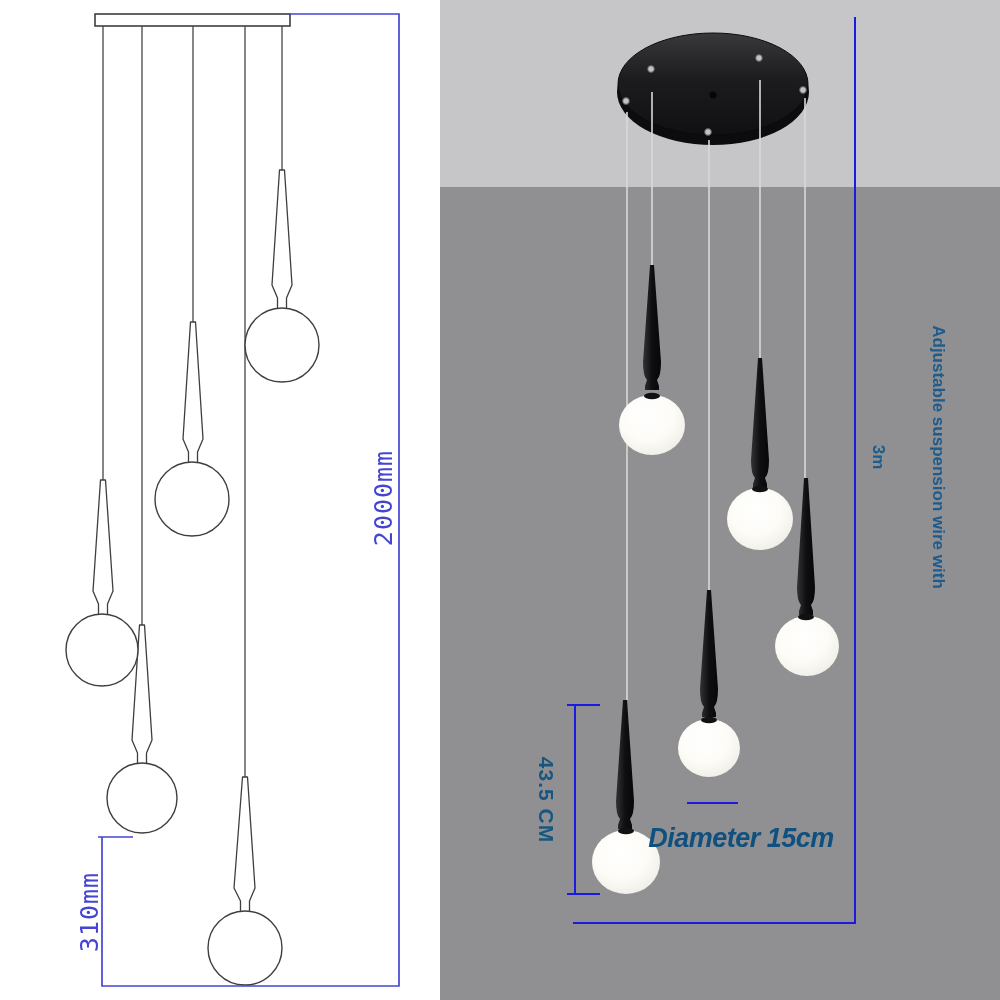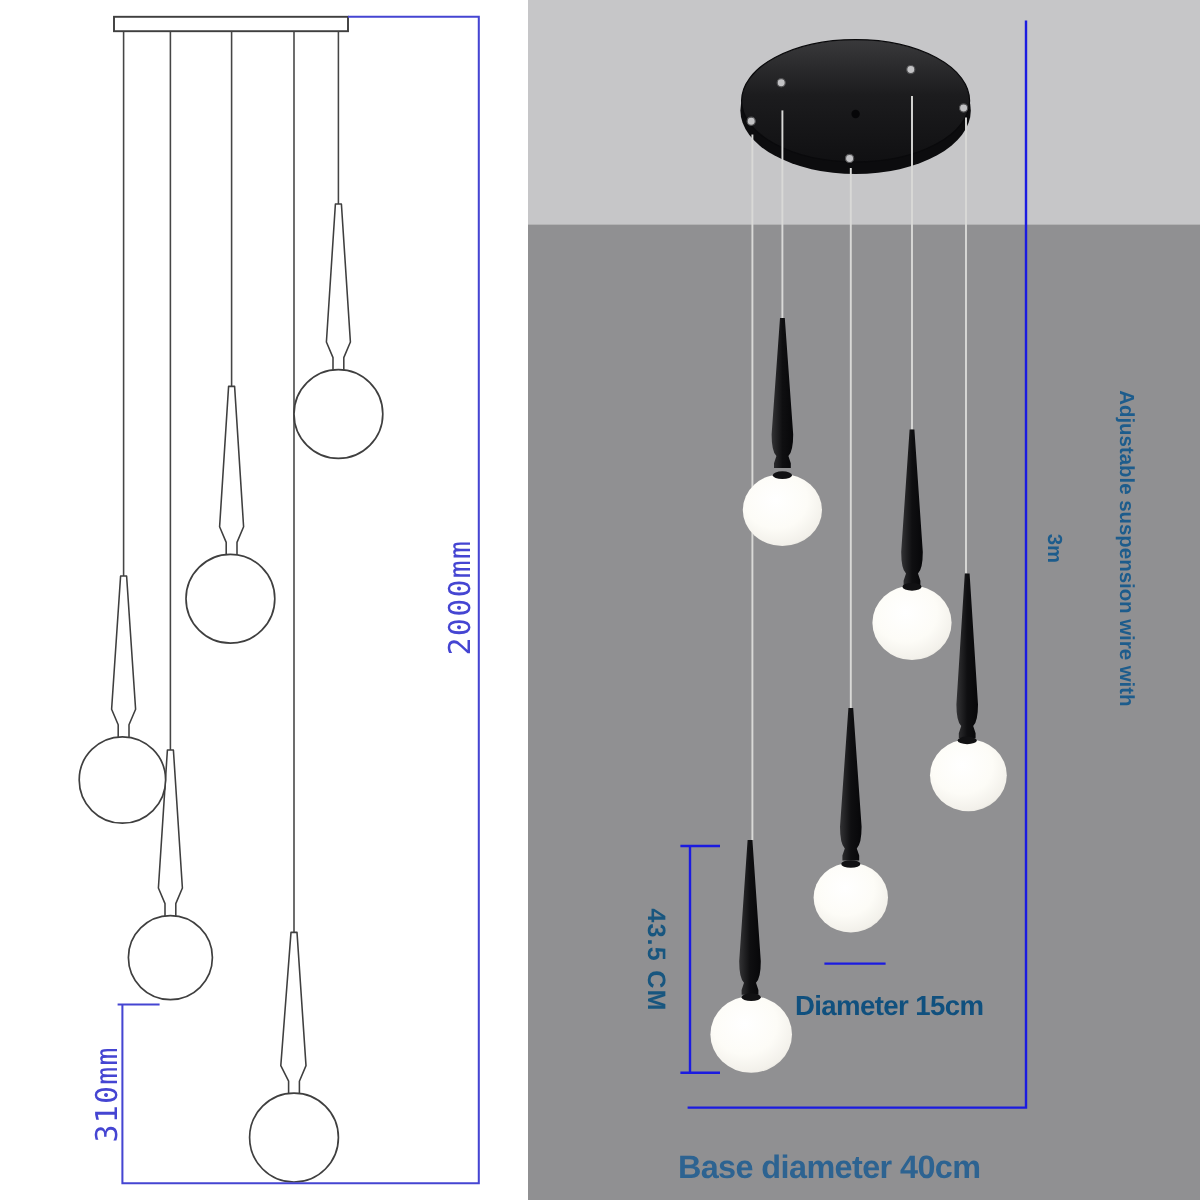--- a/index.html
+++ b/index.html
@@ -7,21 +7,21 @@
          font-family:"Liberation Sans",sans-serif;}
   .panel{position:absolute;top:0;height:1000px;}
   .panel svg{display:block;}
   .label{position:absolute;white-space:pre;transform:translate(-50%,-50%);}
   .cad-text{font-family:"DejaVu Sans Mono",monospace;color:#4545d2;font-size:25px;
             font-weight:400;letter-spacing:1px;}
   .rot-ccw{transform:translate(-50%,-50%) rotate(-90deg);}
   .rot-cw{transform:translate(-50%,-50%) rotate(90deg);}
   .photo-text{color:#18567f;font-weight:700;}
   .dim-height{font-size:21px;letter-spacing:1px;}
-  .dim-diameter{font-size:23px;letter-spacing:-0.5px;color:#10507e;}
+  .dim-diameter{font-size:27px;letter-spacing:-0.5px;color:#10507e;font-style:italic;}
   .dim-base{font-size:27px;letter-spacing:-0.5px;color:#2d6391;}
   .susp-note{font-size:17px;line-height:20px;text-align:center;font-weight:700;
              color:#1d5c8c;width:270px;}
 </style>
 </head>
 <body>
 
 <div class="stage">
 
   <section class="panel" style="left:0;width:440px;">
@@ -151,20 +151,19 @@
   </section>
 
   <div class="label cad-text rot-ccw" style="left:383px;top:498px;">2000mm</div>
 
   <div class="label cad-text rot-ccw" style="left:89px;top:912px;">310mm</div>
 
   <div class="label photo-text dim-height rot-cw" style="left:546px;top:800px;">43.5 CM</div>
 
   <div class="label photo-text dim-diameter" style="left:741px;top:838px;">Diameter 15cm</div>
 
-  <div class="label photo-text dim-base" style="left:691px;top:973px;">Base diameter 40cm</div>
 
   <div class="label susp-note rot-cw" style="left:908px;top:457px;">
     <div>Adjustable suspension wire with</div>
     <div>3m</div>
   </div>
 
 </div>
 
 </body></html>

